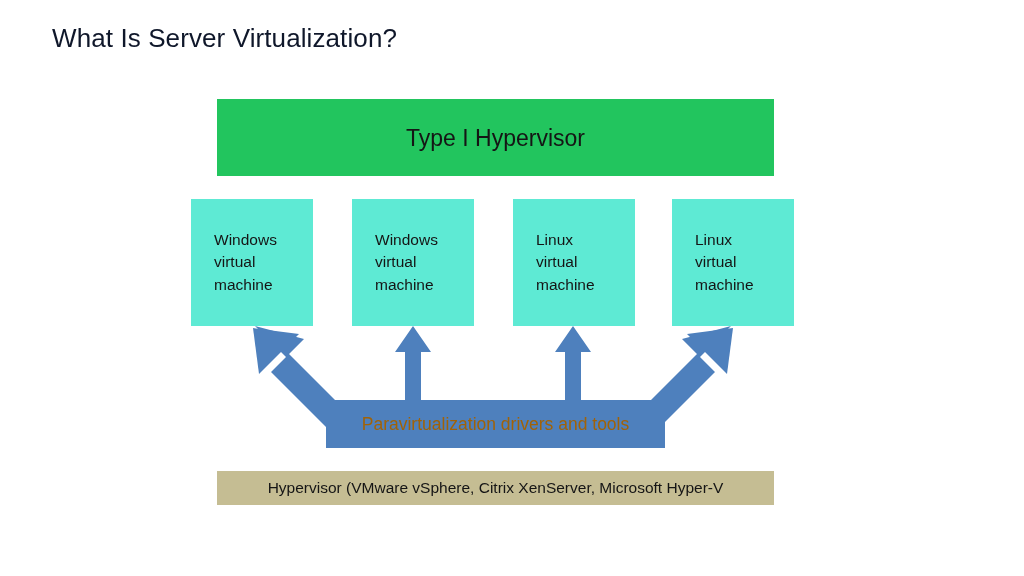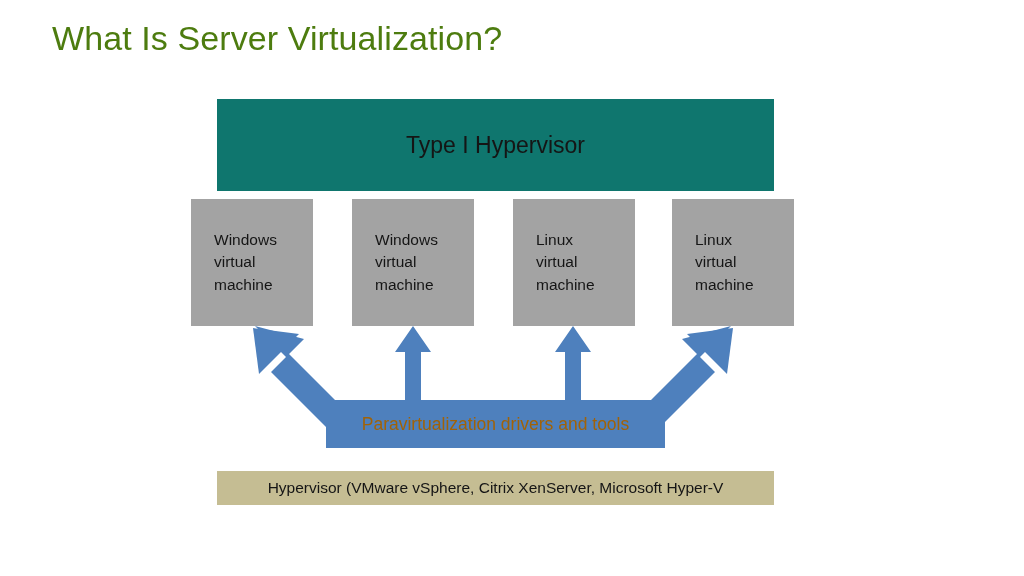--- a/index.html
+++ b/index.html
@@ -21,24 +21,24 @@
     inset: 0;
     background: #ffffff;
   }
 
   
   .slide-title {
     position: absolute;
     left: 52px;
     top: 16px;
     width: 900px;
-    font-size: 34px;
+    font-size: 26px;
     line-height: 44px;
     font-weight: 400;
-    color: #4d7c0f;
+    color: #0f172a;
     letter-spacing: 0.1px;
     white-space: nowrap;
   }
 
   
   .box {
     position: absolute;
     box-sizing: border-box;
     display: flex;
     color: #151515;
@@ -46,37 +46,37 @@
   .box .box-label {
     display: block;
     width: 100%;
   }
 
   
   .box-hypervisor-top {
     left: 217px;
     top: 99px;
     width: 557px;
-    height: 92px;
-    background: #0f766e;
+    height: 77px;
+    background: #22c55e;
     align-items: center;
     justify-content: center;
   }
   .box-hypervisor-top .box-label {
     text-align: center;
     font-size: 23px;
     line-height: 28px;
   }
 
   
   .vm-box {
     top: 199px;
     width: 122px;
     height: 127px;
-    background: #a3a3a3;
+    background: #5eead4;
     align-items: center;
     justify-content: flex-start;
     padding: 0 0 0 23px;
   }
   .vm-box .box-label {
     text-align: left;
     font-size: 15.5px;
     line-height: 22.5px;
     white-space: pre-line;
   }

